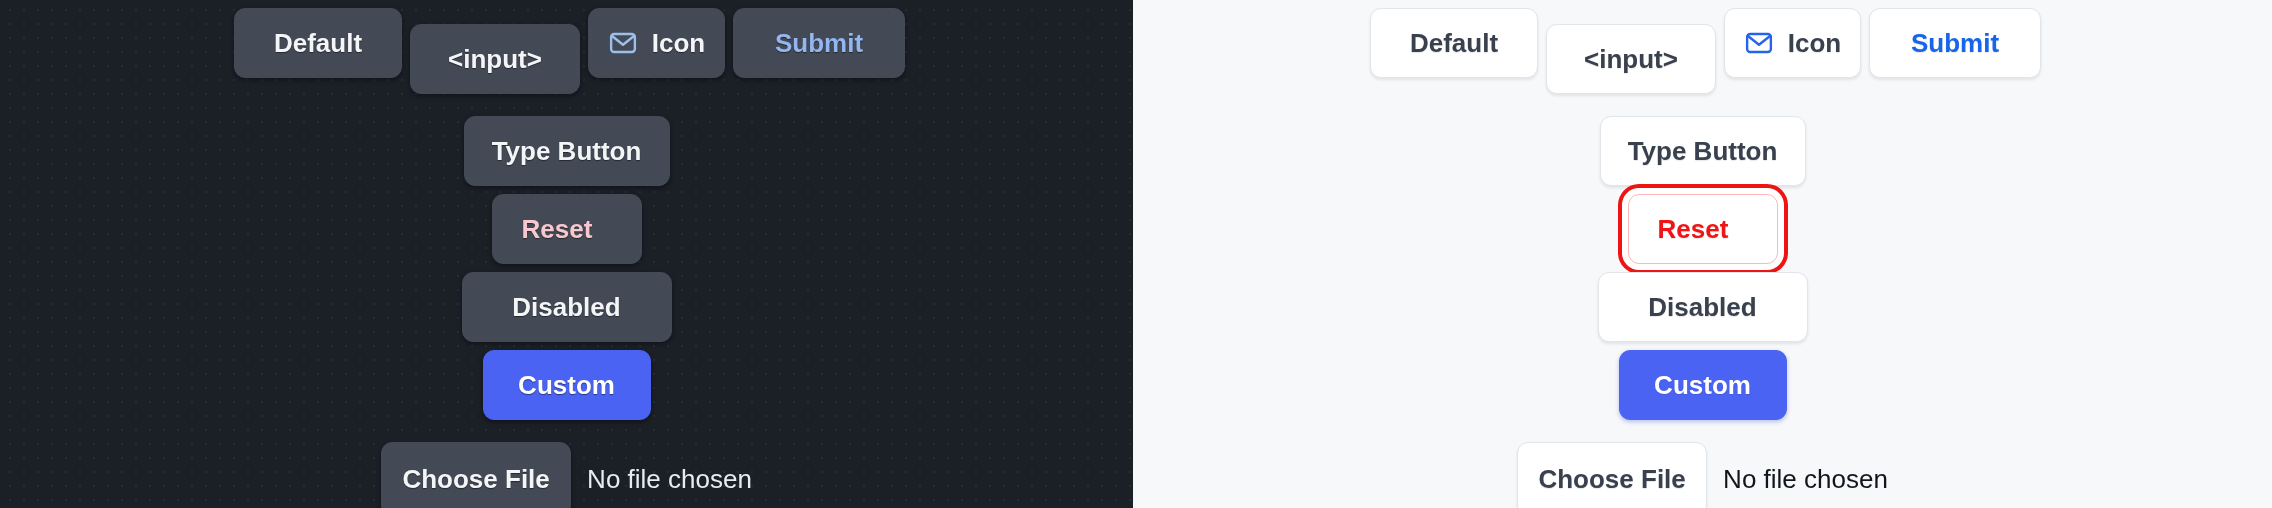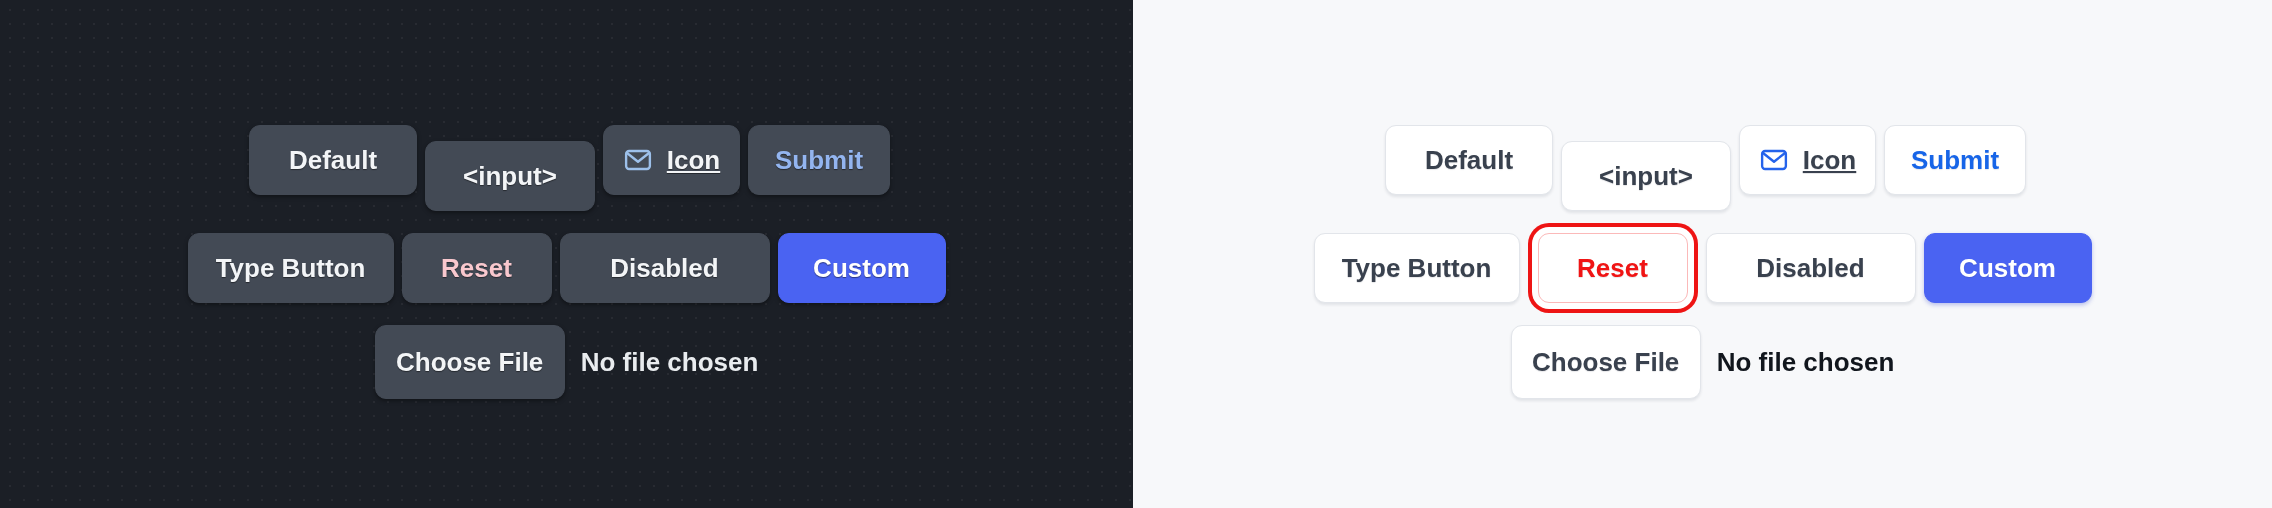--- a/index.html
+++ b/index.html
@@ -48,21 +48,21 @@
     gap: 22px;
   }
   .panel-dark .rows { padding-left: 0px; }
 
   .row {
     display: flex;
     align-items: center;
     gap: 8px;
   }
   .row-1 { padding-left: 6px; }
-  .row-2 { padding-left: 0px; }
+  .row-2 { padding-left: 0px; flex-direction: column; }
   .row-3 { gap: 8px; padding-left: 0px; }
 
   
   .btn {
     display: inline-flex;
     align-items: center;
     justify-content: center;
     gap: 14px;
     font-family: "Liberation Sans", sans-serif;
     font-size: 26px;
@@ -114,44 +114,44 @@
   .panel-light .btn.is-reset {
     color: #f01414;
     border-color: #fbb9b9;
     box-shadow: 0 0 0 6px #ffffff, 0 0 0 10px #ee1414;
     margin: 0 10px;
   }
 
   
   .btn.w-default   { width: 168px; }
   .btn.w-input     { width: 170px; margin-top: 32px; }
-  .btn.w-icon      { width: 137px; text-decoration: underline; }
-  .btn.w-submit    { width: 142px; text-align: center; }
+  .btn.w-icon      { width: 137px; }
+  .btn.w-submit    { width: 172px; text-align: center; }
   .btn.w-type      { width: 206px; }
-  .btn.w-reset     { width: 150px; }
+  .btn.w-reset     { width: 150px; padding-left: 9px; }
   .btn.w-disabled  { width: 210px; }
   .btn.w-custom    { width: 168px; }
   .btn.w-choose    { width: 190px; height: 74px; }
 
   
   .env-icon {
     display: inline-block;
     width: 30px;
     height: 30px;
     flex: 0 0 auto;
   }
   .env-icon svg { display: block; width: 30px; height: 30px; }
   .panel-dark  .env-icon svg { stroke: #9dc0ea; }
   .panel-light .env-icon svg { stroke: #2563eb; }
 
   
   .file-label {
     font-family: "Liberation Sans", sans-serif;
     font-size: 26px;
-    font-weight: bold;
+    font-weight: normal;
     line-height: 1;
     white-space: nowrap;
     padding-left: 8px;
   }
   .panel-light .file-label { color: #11161d; }
 </style>
 </head>
 <body>
 
 <div class="stage">

